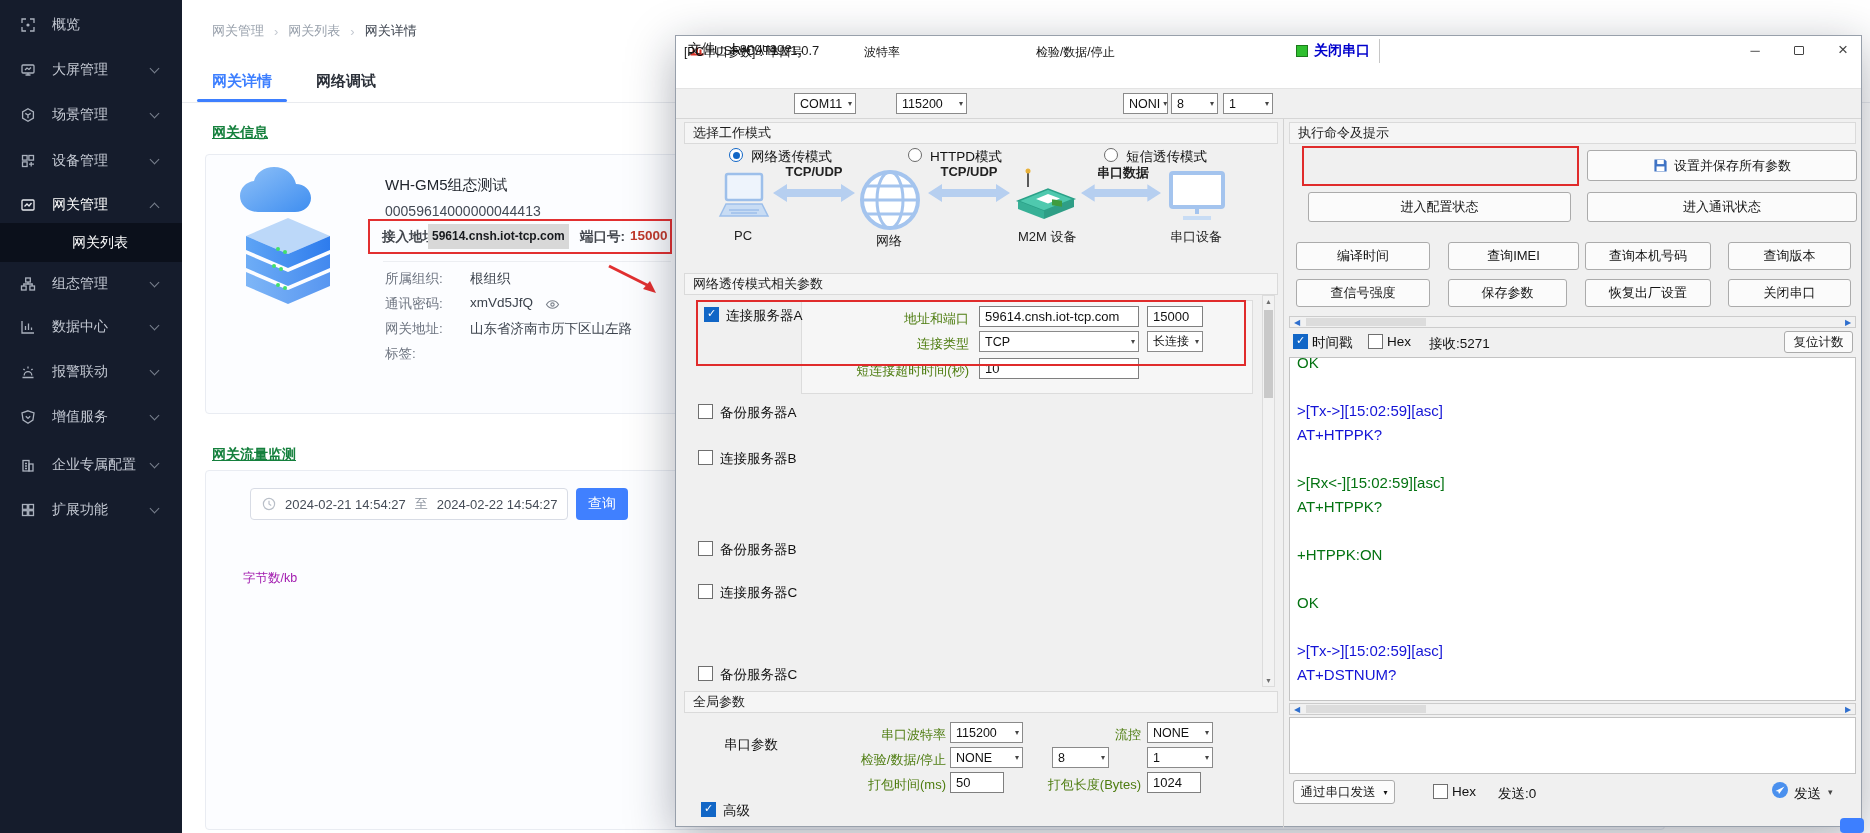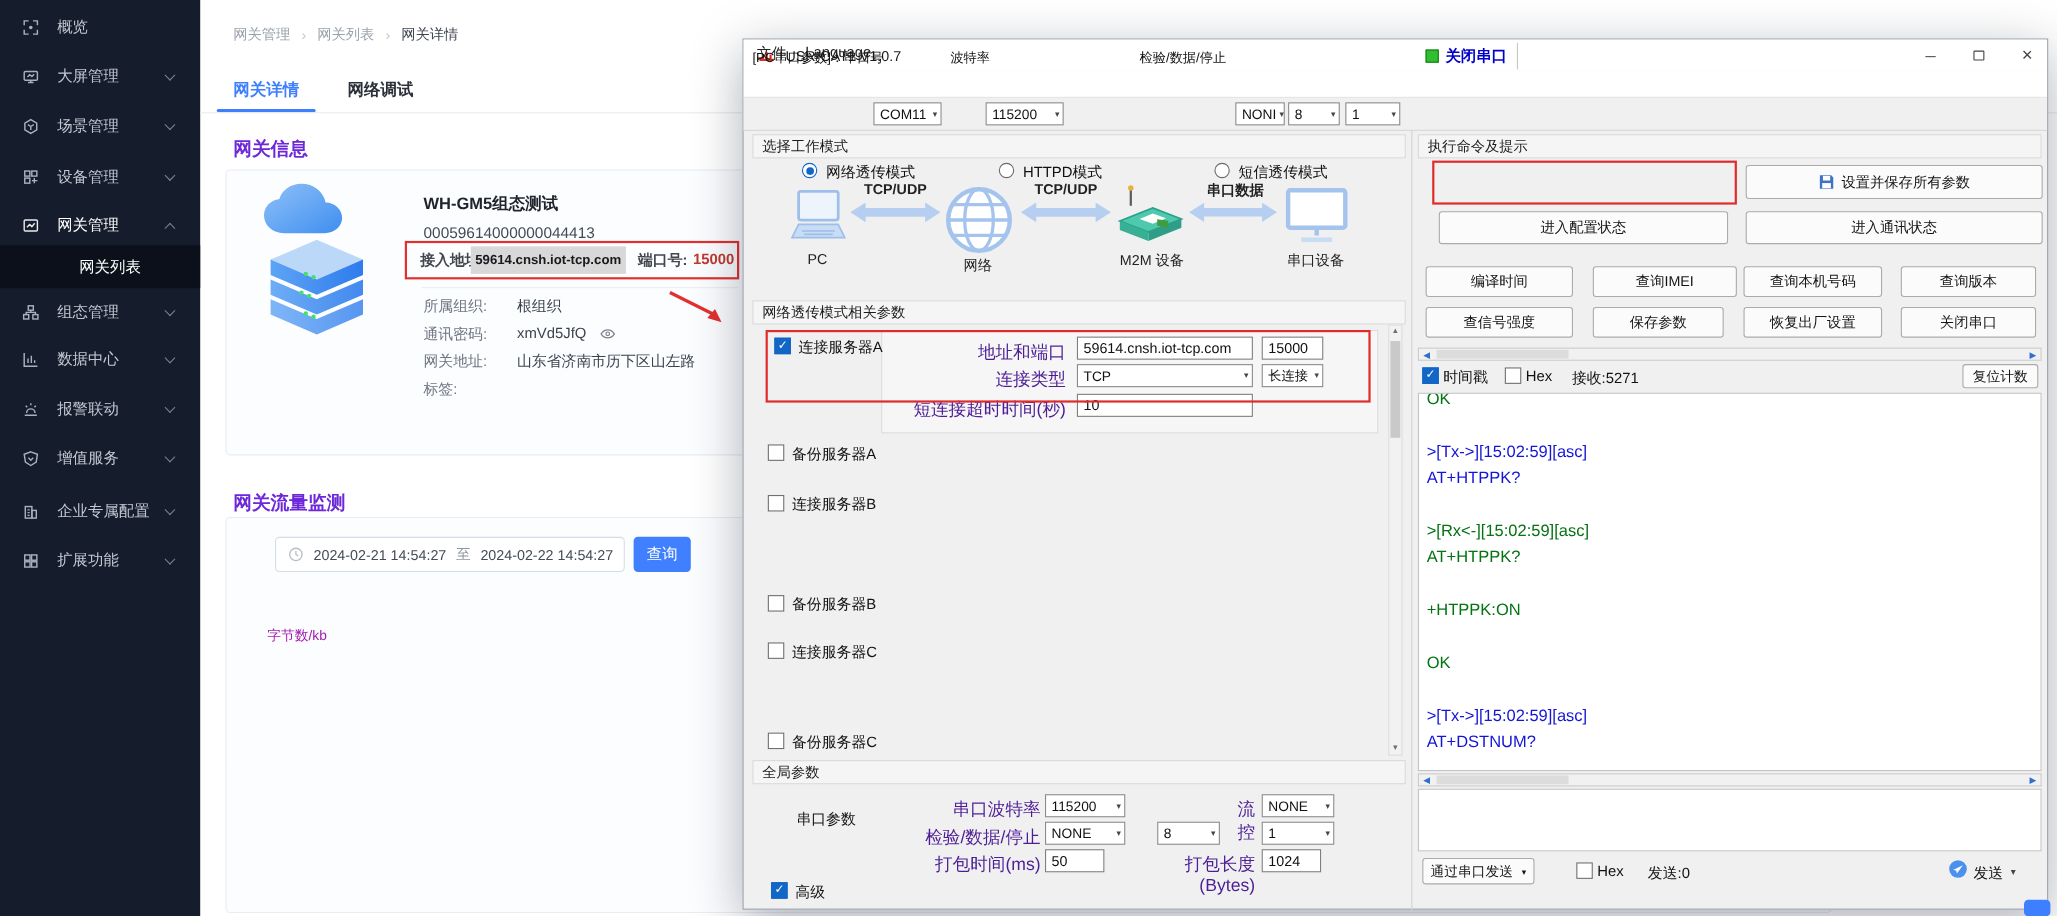--- a/index.html
+++ b/index.html
@@ -21,23 +21,23 @@
 
   
   .crumb { position:absolute; left:212px; top:22px; display:flex; gap:10px; font-size:13px; color:#99a1ac; align-items:center; }
   .crumb .cur { color:#3e4550; }
   .crumb .sep { color:#c4c9d1; }
   .tab { position:absolute; top:72px; font-size:15px; font-weight:bold; cursor:pointer; }
   .tab1 { left:212px; color:#3d7fff; }
   .tab2 { left:316px; color:#2b3039; }
   .tab-line { position:absolute; left:197px; top:99px; width:90px; height:3px; background:#3d7fff; border-radius:2px; }
   .tabs-border { position:absolute; left:182px; top:102px; width:1688px; height:1px; background:#e9ebef; }
-  .sec-title { position:absolute; font-size:17px; font-weight:bold; color:#6d28d9; }
+  .sec-title { position:absolute; font-size:14px; font-weight:bold; color:#15803d;text-decoration:underline; }
   .card { position:absolute; left:205px; width:1460px; background:#fcfdff; border:1px solid #e9ecf2; border-radius:4px; }
-  .gw-name { position:absolute; left:385px; top:176px; font-size:15px; font-weight:bold; color:#20252d; }
+  .gw-name { position:absolute; left:385px; top:176px; font-size:15px; font-weight:normal; color:#20252d; }
   .gw-id { position:absolute; left:385px; top:203px; font-size:14px; color:#434a55; }
   .red-box-web { position:absolute; left:368px; top:219px; width:304px; height:35px; border:2px solid #e23030; }
   .acc-label { position:absolute; left:382px; top:228px; font-size:13.5px; font-weight:bold; color:#42464d; }
   .acc-chip { position:absolute; left:428px; top:224px; height:25px; line-height:25px; padding:0 4px; background:#d8d8d8; font-size:12px; font-weight:bold; color:#17191d; }
   .port-label { position:absolute; left:580px; top:228px; font-size:13.5px; font-weight:bold; color:#42464d; }
   .port-value { position:absolute; left:630px; top:228px; font-size:13.5px; font-weight:bold; color:#c0392b; }
   .gw-hr { position:absolute; left:383px; top:261px; width:288px; height:1px; background:#eceef2; }
   .gw-row-label { position:absolute; left:385px; font-size:13.5px; color:#6f7682; }
   .gw-row-value { position:absolute; left:470px; font-size:13.5px; color:#3c434d; }
   .date-input { position:absolute; left:250px; top:488px; width:318px; height:32px; background:#fff; border:1px solid #d8dce5; border-radius:4px; display:flex; align-items:center; gap:9px; padding-left:11px; font-size:13px; color:#454c57; cursor:pointer; }
@@ -72,21 +72,21 @@
   .radio.sel::after { content:""; position:absolute; left:2.5px; top:2.5px; width:7px; height:7px; border-radius:50%; background:#1166c6; }
   .rlabel { font-size:13.5px; color:#111; }
   .dg-lb { font-size:13px; font-weight:600; color:#222; text-align:center; }
   .node-lb { font-size:13px; color:#222; }
 
   .chk { width:15px; height:15px; border:1px solid #6f6f6f; background:#fff; cursor:pointer; }
   .chk.on { background:#1166c6; border-color:#1166c6; }
   .chk.on::after { content:"✓"; position:absolute; left:2px; top:-1px; color:#fff; font-size:11px; }
   .clabel { font-size:13.5px; color:#111; }
   .subpanel { background:#f6f6f6; border:1px solid #dcdcdc; }
-  .flabel { font-size:16px; color:#4c1d95; text-align:right; }
+  .flabel { font-size:13px; color:#4d7c0f; text-align:right; }
   .redbox { border:2px solid #e02b2b; z-index:5; pointer-events:none; }
 
   .vscroll { width:13px; background:#f2f2f2; border:1px solid #dcdcdc; }
   .vscroll .vthumb { left:1px; top:14px; width:9px; height:88px; background:#c9c9c9; }
   .vscroll .va { left:0; width:11px; text-align:center; font-size:7px; color:#6e6e6e; }
   .hscroll { height:12px; background:#f1f1f1; border:1px solid #cccccc; }
   .hscroll .ha { top:0; width:14px; height:10px; display:flex; align-items:center; justify-content:center; font-size:8px; color:#2f6fce; }
   .hscroll .hthumb { top:1px; left:16px; width:120px; height:8px; background:#dcdcdc; }
 
   .wbtn { background:#fbfbfb; border:1px solid #ababab; border-radius:3px; font-size:13px; color:#141414; display:flex; align-items:center; justify-content:center; gap:6px; cursor:pointer; }

